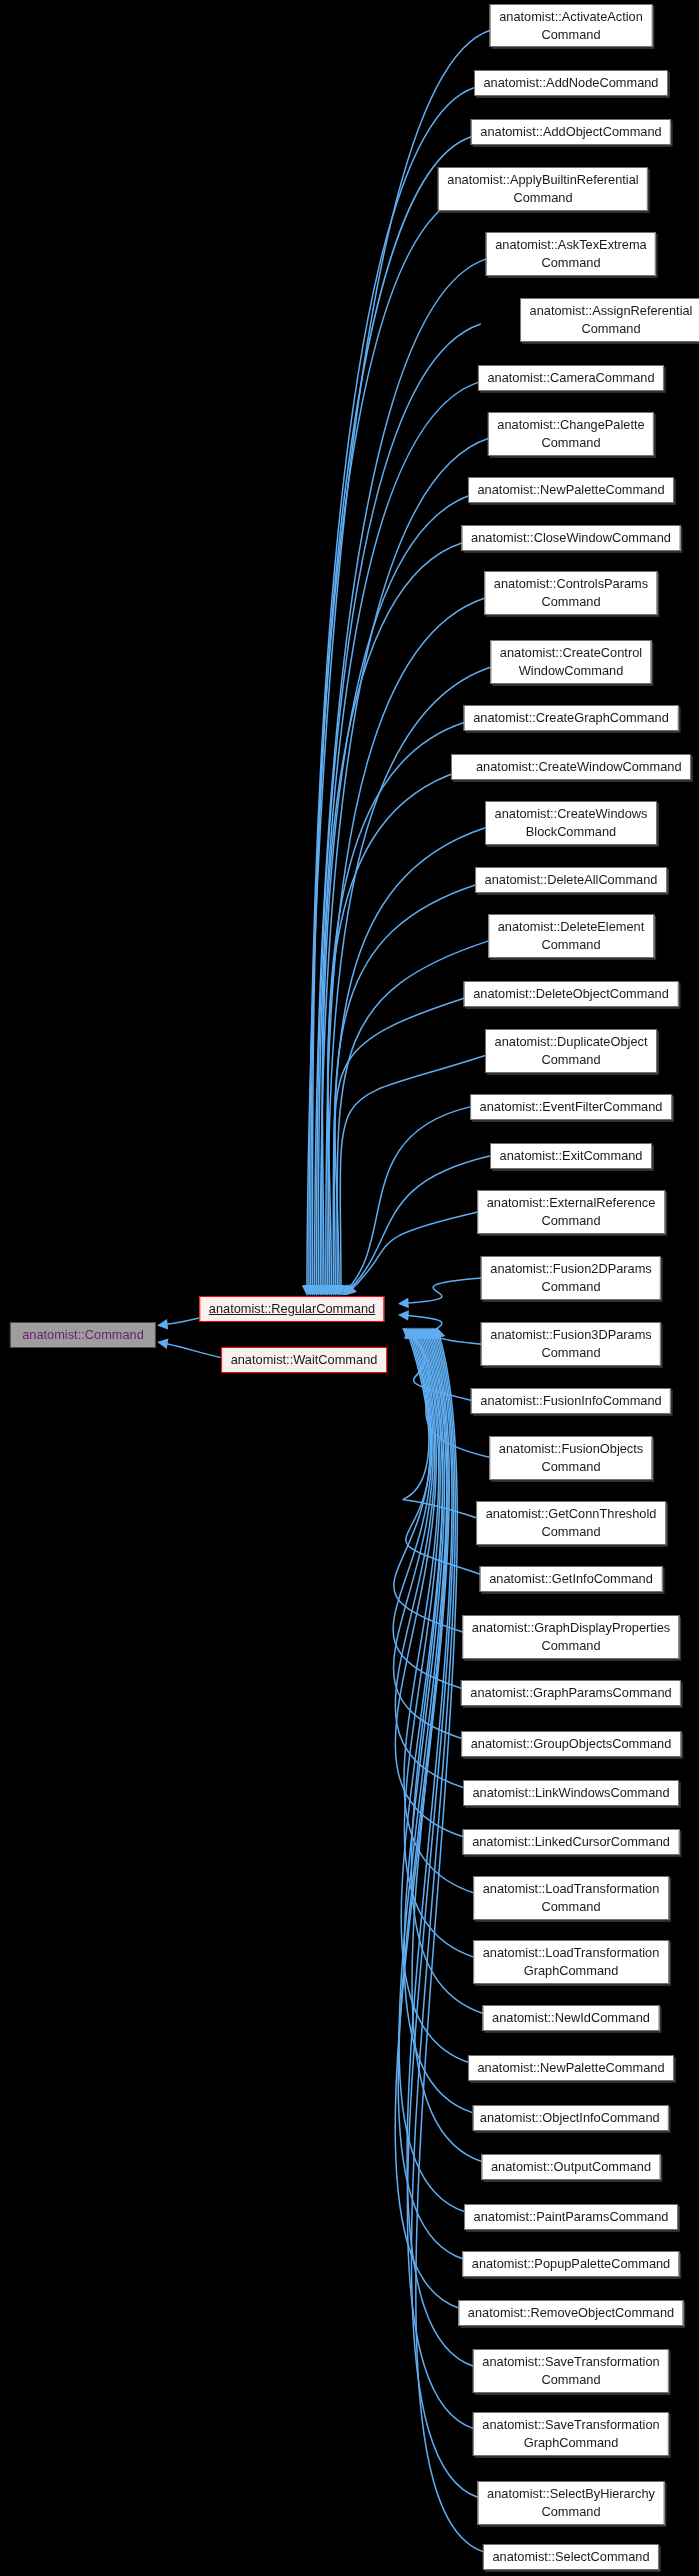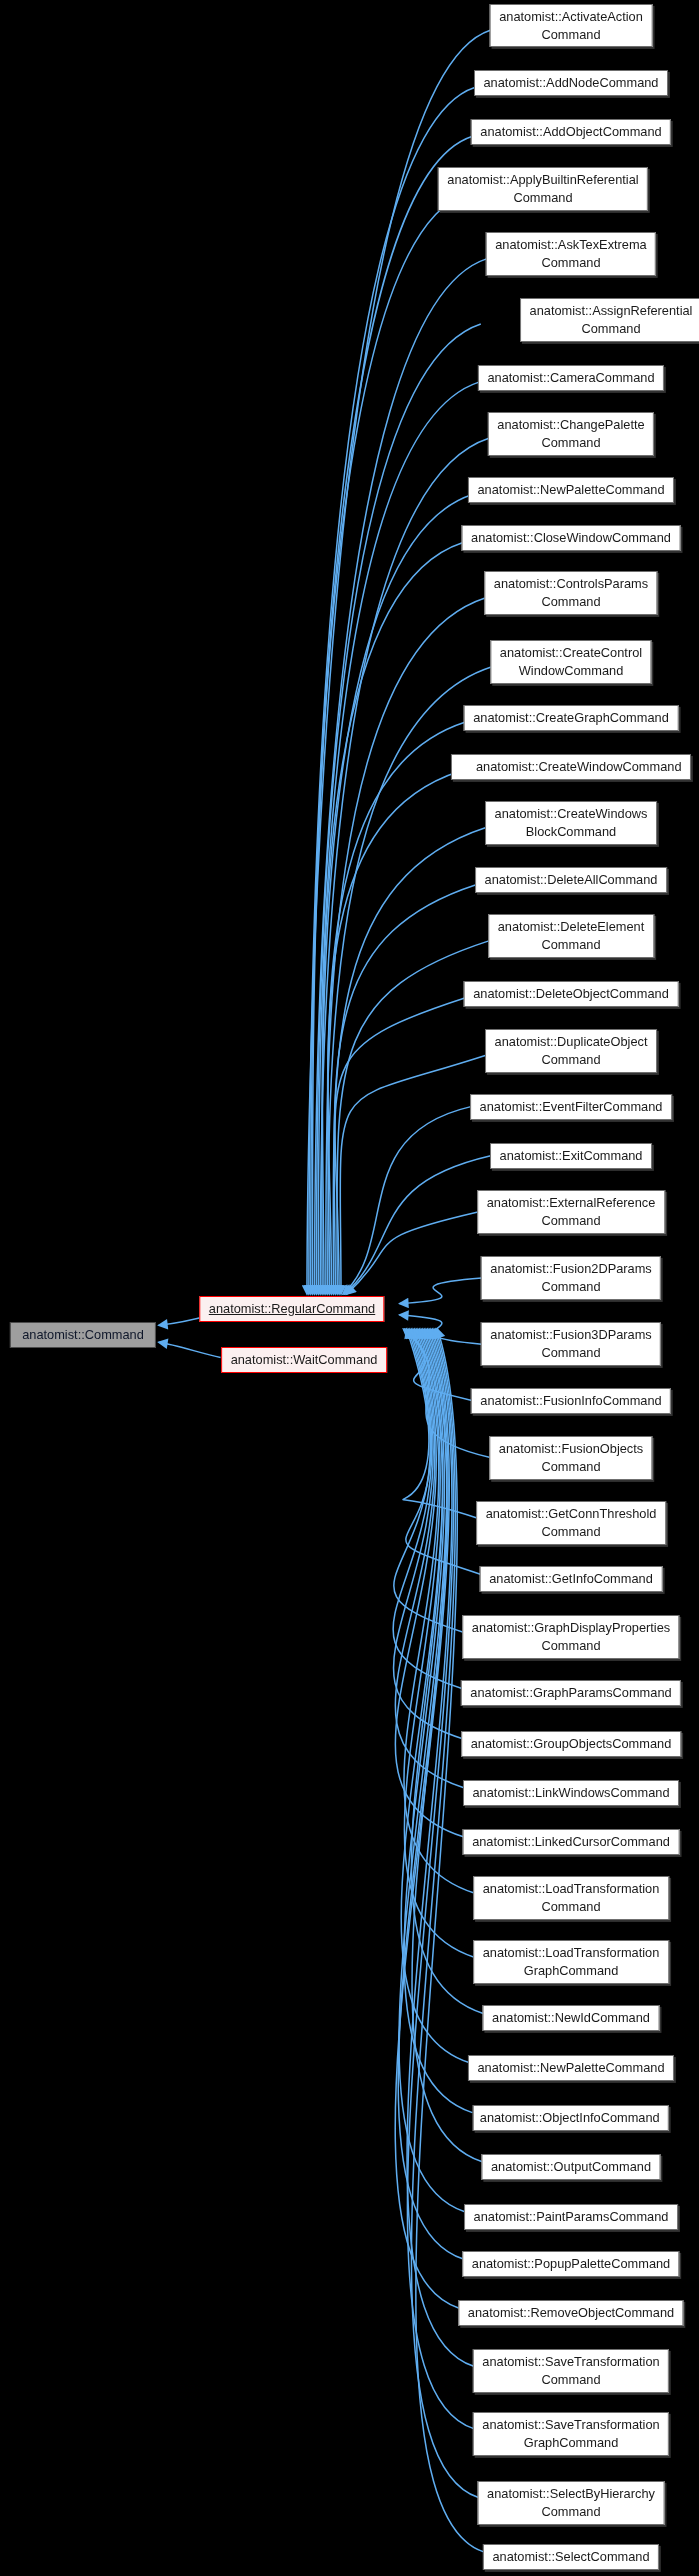--- a/index.html
+++ b/index.html
@@ -24,21 +24,21 @@
     padding:2.8px 8.5px;
     white-space:nowrap;
     text-align:center;
     box-sizing:border-box;
     cursor:pointer;
   }
   .node.base{
     background:#9e9e9e;
     border:1.9px solid #4a4a4a;
     box-shadow:none;
-    color:#0f172a;
+    color:#701a75;
     padding:2.8px 11.3px;
   }
   .node.highlight{
     background:#fbf0f0;
     border:1.9px solid #ff0000;
     box-shadow:none;
   }
 </style>
 </head>
 <body>

